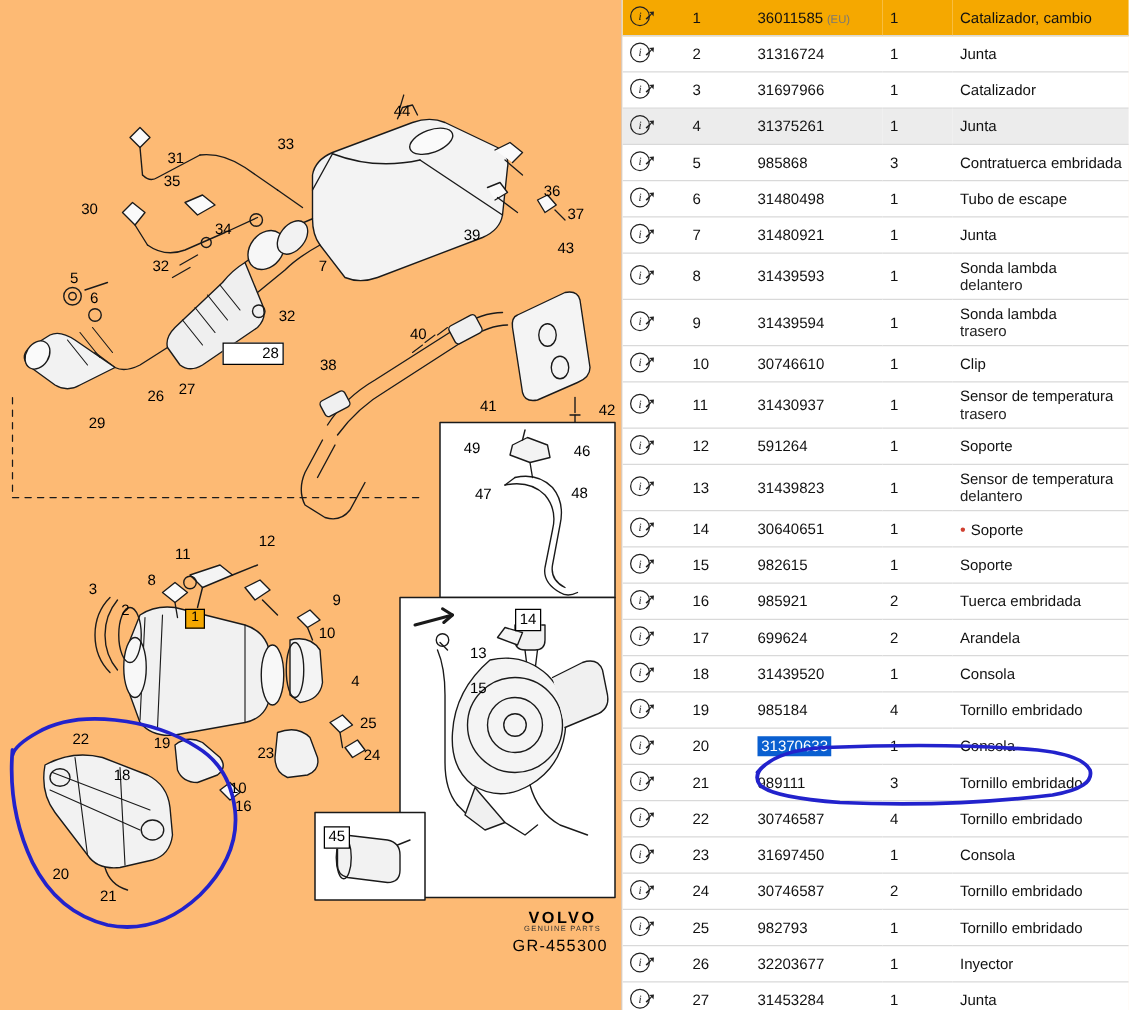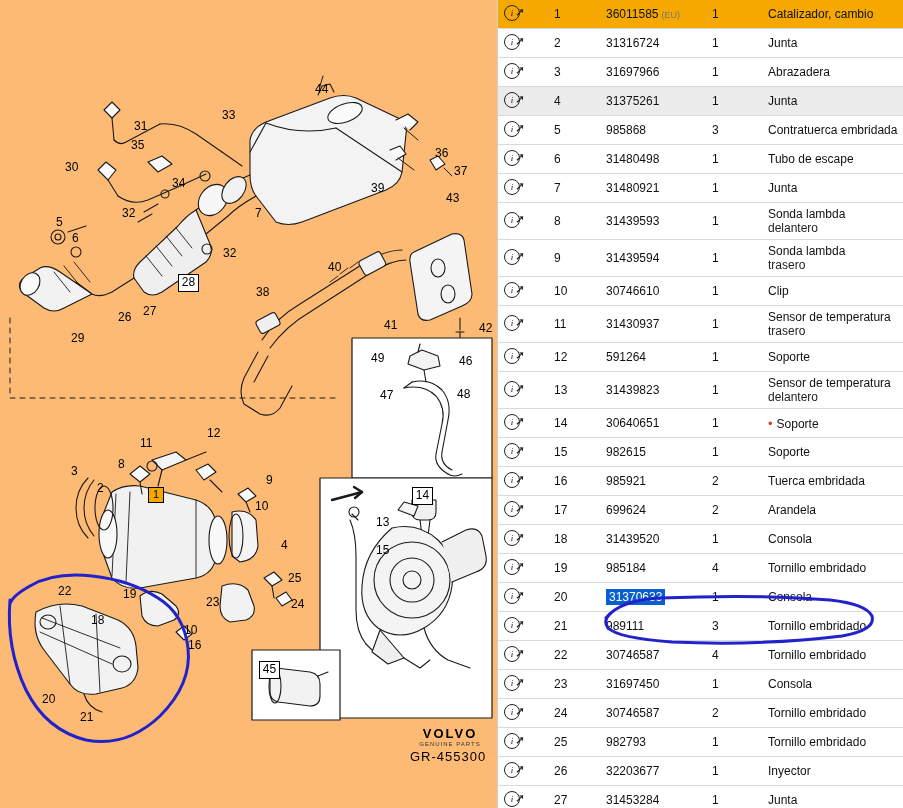--- a/index.html
+++ b/index.html
@@ -299,21 +299,21 @@
     <div class="dlabel" style="left:123px;top:587px;">19</div>
     <div class="dlabel" style="left:206px;top:595px;">23</div>
     <div class="dlabel" style="left:291px;top:597px;">24</div>
     <div class="dlabel" style="left:58px;top:584px;">22</div>
     <div class="dlabel" style="left:91px;top:613px;">18</div>
     <div class="dlabel" style="left:184px;top:623px;">10</div>
     <div class="dlabel" style="left:188px;top:638px;">16</div>
     <div class="dlabel" style="left:42px;top:692px;">20</div>
     <div class="dlabel" style="left:80px;top:710px;">21</div>
 
-    <div class="boxnum" style="left:178px;top:274px;">28</div>
+    <div class="boxnum" style="left:178px;top:274px;padding-left:28px;">28</div>
     <div class="boxnum" style="left:412px;top:487px;">14</div>
     <div class="boxnum" style="left:259px;top:661px;">45</div>
 
     <div class="hl-num" style="left:148px;top:487px;">1</div>
 
     <div class="volvo-logo" style="left:414px;top:726px;width:72px;">
       <div class="volvo-word">VOLVO</div>
       <div class="volvo-sub">GENUINE PARTS</div>
     </div>
     <div class="drawing-no" style="left:410px;top:749px;">GR-455300</div>
@@ -340,21 +340,21 @@
           <td class="c-num">31316724</td>
           <td class="c-qty">1</td>
           <td class="c-desc">Junta</td>
         </tr>
 
         <tr>
           <td class="c-icon"><span class="icon-cell"><span class="i-circle">i</span><span class="i-arrow">➚</span></span></td>
           <td class="c-pos">3</td>
           <td class="c-num">31697966</td>
           <td class="c-qty">1</td>
-          <td class="c-desc">Abrazadera</td>
+          <td class="c-desc">Catalizador</td>
         </tr>
 
         <tr class="row-grey">
           <td class="c-icon"><span class="icon-cell"><span class="i-circle">i</span><span class="i-arrow">➚</span></span></td>
           <td class="c-pos">4</td>
           <td class="c-num">31375261</td>
           <td class="c-qty">1</td>
           <td class="c-desc">Junta</td>
         </tr>
 

